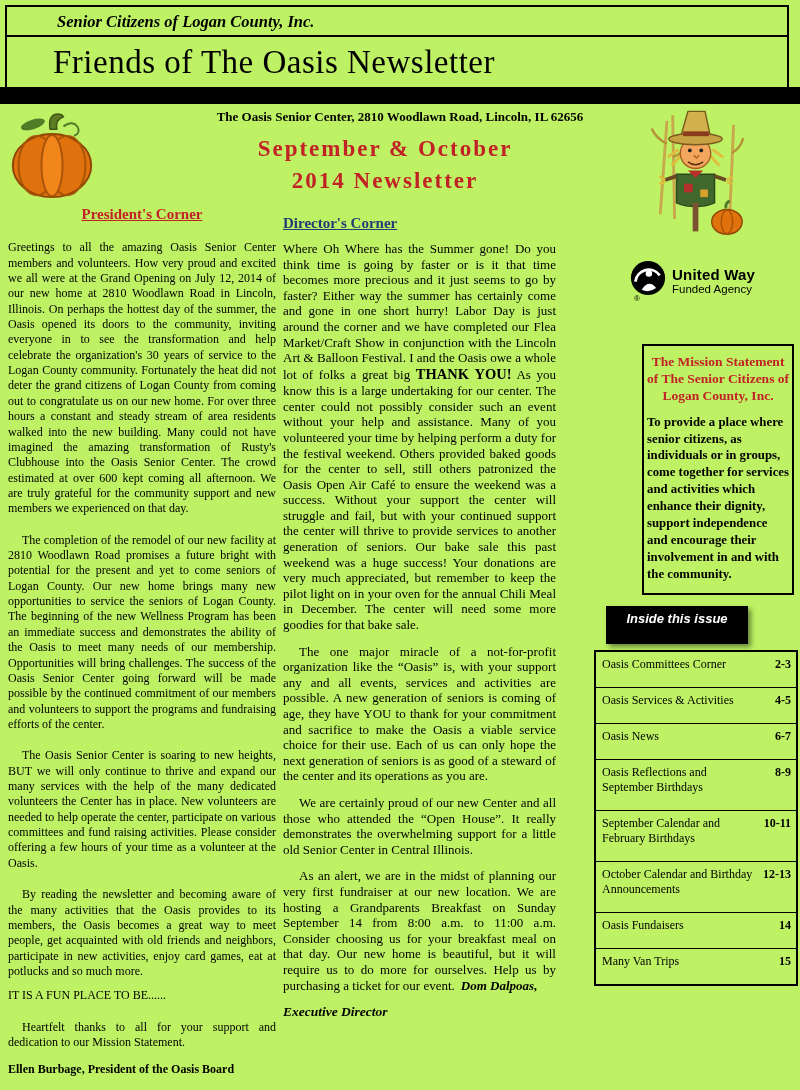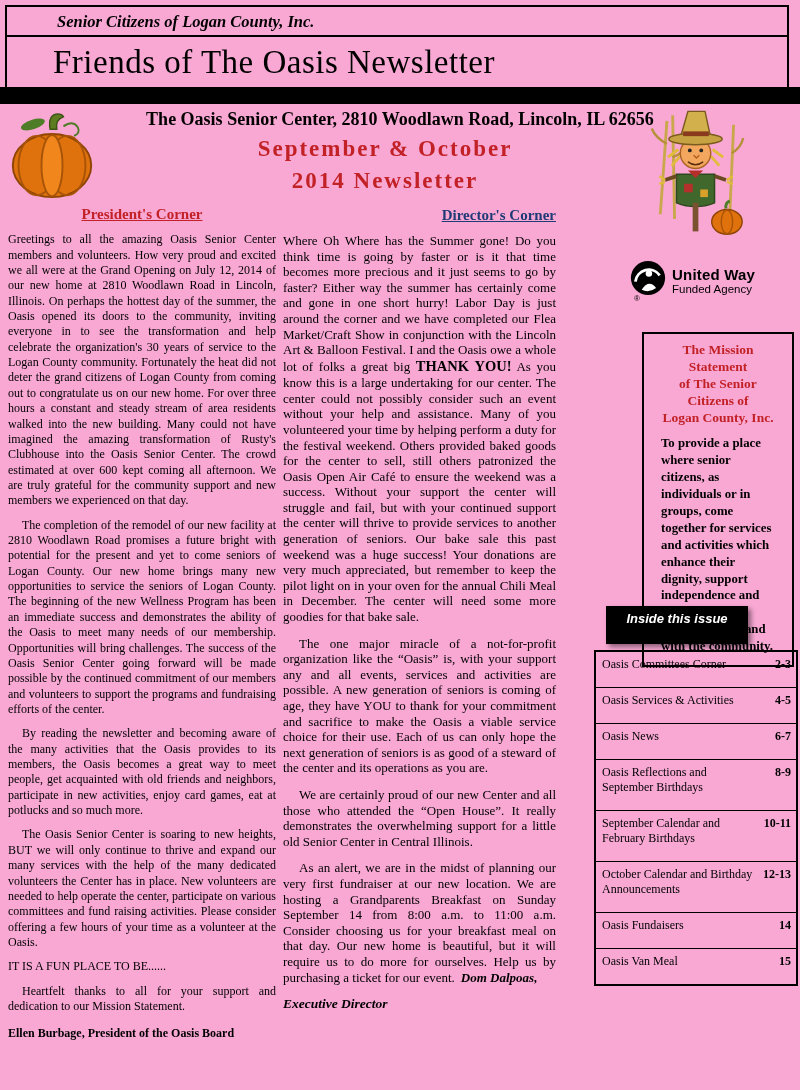--- a/index.html
+++ b/index.html
@@ -1,85 +1,85 @@
 <!DOCTYPE html>
 <html><head>
 <meta charset="utf-8">
 <style>
   html,body { margin:0; padding:0; background:#888; }
   .page {
     position:relative; width:800px; height:1090px; margin:0 auto;
-    background:#f9a8d4; color:#000; overflow:hidden;
+    background:#bef264; color:#000; overflow:hidden;
     font-family:"Liberation Serif", serif;
   }
 
   
   .masthead {
     position:absolute; left:5px; top:5px; width:784px; height:82px;
     border:2px solid #000; border-bottom:none; box-sizing:border-box;
   }
   .org-name {
     font-size:16.5px; font-weight:bold; font-style:italic;
     padding:5px 8px 3px 50px; border-bottom:2px solid #000;
   }
   .news-title {
     font-size:33px; font-weight:normal; letter-spacing:0.5px;
     padding:7px 8px 0 46px;
   }
   .black-bar { position:absolute; left:0; top:87px; width:800px; height:17px; background:#000; }
 
   .address {
     position:absolute; left:0; top:109px; width:800px; text-align:center;
-    font-weight:bold; font-size:18px;
+    font-weight:bold; font-size:13px;
   }
 
   .pumpkin   { position:absolute; left:8px;  top:112px; }
   .scarecrow { position:absolute; left:646px; top:98px; }
 
   .issue-title {
     position:absolute; left:210px; top:133px; width:350px; text-align:center;
     color:#c22126; font-size:23px; font-weight:bold; letter-spacing:2px; line-height:1.4;
   }
 
   
   .col { position:absolute; }
   .pc { left:8px;  top:205px; width:268px; font-size:12px;  line-height:1.28; text-align:justify; }
   .dc { left:283px; top:202px; width:273px; font-size:13px; line-height:1.2;  text-align:justify; }
 
   .pc-head {
     margin:0 0 6px; text-align:center; color:#c22126;
     font-size:15px; font-weight:bold; text-decoration:underline;
   }
   .dc-head {
-    margin:4px 0 9px; text-align:right; color:#203a76;
+    margin:12px 0 9px; text-align:left; color:#203a76;
     font-size:15px; font-weight:bold; text-decoration:underline;
   }
-  .pc p { margin:8px 0 9px; text-indent:14px; }
+  .pc p { margin:16px 0 9px; text-indent:14px; }
   .dc p { margin:0 0 11px; text-indent:16px; }
   .pc p.first, .dc p.first { text-indent:0; }
   .pc .fun { text-indent:0; margin:3px 0 9px; }
   .pc .sig { font-weight:bold; text-indent:0; margin-top:12px; }
   .shout { font-weight:bold; font-size:14.5px; }
   .dsig  { font-weight:bold; font-style:italic; margin-left:6px; }
   .exec  { font-weight:bold; font-style:italic; font-size:13.5px; margin:0 0 0 118px; text-indent:0 !important; }
 
   
   .uw {
     position:absolute; left:630px; top:260px; width:165px;
     display:flex; align-items:center; gap:6px;
     font-family:"Liberation Sans", sans-serif;
   }
   .uw-name { font-size:15px; font-weight:bold; letter-spacing:0.2px; }
   .uw-tag  { font-size:11.5px; }
   .uw-reg  { position:absolute; left:4px; top:34px; font-size:8px; }
   .uw-mark-wrap { position:relative; }
 
   .mission {
-    position:absolute; left:642px; top:332px; width:152px;
-    border:2px solid #000; box-sizing:border-box; padding:8px 17px 10px;
+    position:absolute; left:642px; top:344px; width:152px;
+    border:2px solid #000; box-sizing:border-box; padding:8px 3px 10px;
   }
   .m-title { color:#c22126; font-weight:bold; font-size:13.5px; text-align:center; line-height:1.25; margin-bottom:9px; }
   .m-body  { font-weight:bold; font-size:12.8px; line-height:1.32; }
 
   .inside {
     position:absolute; left:606px; top:606px; width:142px;
     background:#000; color:#fff; text-align:center;
     font-family:"Liberation Sans", sans-serif; font-weight:bold; font-style:italic;
     font-size:13px; padding:5px 0 18px;
     box-shadow:3px 3px 5px rgba(0,0,0,0.45);
@@ -147,22 +147,22 @@
 
   <div class="issue-title">
     <div>September &amp; October</div>
     <div>2014 Newsletter</div>
   </div>
 
   <section class="col pc">
     <h2 class="pc-head">President's Corner</h2>
     <p class="first">Greetings to all the amazing Oasis Senior Center members and volunteers.  How very proud and excited we all were at the Grand Opening on July 12, 2014 of our new home at 2810 Woodlawn Road in Lincoln, Illinois.  On perhaps the hottest day of the summer, the Oasis opened its doors to the community, inviting everyone in to see the transformation and help celebrate the organization's 30 years of service to the Logan County community. Fortunately the heat did not deter the grand citizens of Logan County from coming out to congratulate us on our new home.  For over three hours a constant and steady stream of area residents walked into the new building.  Many could not have imagined the amazing transformation of Rusty's Clubhouse into the Oasis Senior Center. The crowd estimated at over 600 kept coming all afternoon. We are truly grateful for the community support and new members we experienced on that day.</p>
     <p>The completion of the remodel of our new facility at 2810 Woodlawn Road promises a future bright with potential for the present and yet to come seniors of Logan County.  Our new home brings many new opportunities to service the seniors of Logan County.  The beginning of the new Wellness Program has been an immediate success and demonstrates the ability of the Oasis to meet many needs of our membership.  Opportunities will bring challenges.  The success of the Oasis Senior Center going forward will be made possible by the continued commitment of our members and volunteers to support the programs and fundraising efforts of the center.</p>
+    <p>The Oasis Senior Center is soaring to new heights, BUT we will only continue to thrive and expand our many services with the help of the many dedicated volunteers the Center has in place. New volunteers are needed to help operate the center, participate on various committees and fund raising activities.  Please consider offering a few hours of your time as a volunteer at the Oasis.</p>
     <p>By reading the newsletter and becoming aware of the many activities that the Oasis provides to its members, the Oasis becomes a great way to meet people, get acquainted with old friends and neighbors, participate in new activities, enjoy card games, eat at potlucks and so much more.</p>
-    <p>The Oasis Senior Center is soaring to new heights, BUT we will only continue to thrive and expand our many services with the help of the many dedicated volunteers the Center has in place. New volunteers are needed to help operate the center, participate on various committees and fund raising activities.  Please consider offering a few hours of your time as a volunteer at the Oasis.</p>
     <p class="fun">IT IS A FUN PLACE TO BE......</p>
     <p>Heartfelt thanks to all for your support and dedication to our Mission Statement.</p>
     <p class="sig">Ellen Burbage, President  of  the  Oasis Board</p>
   </section>
 
   <section class="col dc">
     <h2 class="dc-head">Director's Corner</h2>
     <p class="first"><span>Where Oh Where has the Summer gone! Do you think time is going by faster or is it that time becomes more precious and it just seems to go by faster? Either way the summer has certainly come and gone in one short hurry! Labor Day is just around the corner and we have completed our Flea Market/Craft Show in conjunction with the Lincoln Art &amp; Balloon Festival. I and the Oasis owe a whole lot of folks a great big </span><span class="shout">THANK YOU!</span><span>  As you know this is a large  undertaking for our center.  The center could not possibly consider such an event without your help and assistance. Many of you volunteered your time by helping perform a duty for the festival weekend. Others provided baked goods for the center to sell, still others patronized the Oasis Open Air Café to ensure the weekend was a success. Without your support the center will struggle and fail, but with your continued support the center will thrive to provide services to another generation of seniors. Our bake sale this past weekend was a huge success!  Your donations are very much appreciated, but remember to keep the pilot light on in your oven for the annual Chili Meal in December. The center will need some more goodies for that bake sale.</span></p>
     <p>The one major miracle of a not-for-profit organization like the “Oasis” is, with your support any and all events, services and activities are possible. A new generation of seniors is coming of age, they have YOU to thank for your commitment and sacrifice to make  the Oasis a viable service choice for their use. Each of us can only hope the next generation of  seniors is as good of  a steward of  the center and its operations as you are.</p>
     <p>We are certainly proud of our new Center and all those who attended the “Open House”. It really demonstrates the overwhelming support for a little old Senior Center in Central Illinois.</p>
@@ -221,19 +221,19 @@
         </tr>
     <tr>
           <td class="t-label">October Calendar and Birthday Announcements</td>
           <td class="t-page">12-13</td>
         </tr>
     <tr>
           <td class="t-label">Oasis Fundaisers</td>
           <td class="t-page">14</td>
         </tr>
     <tr>
-          <td class="t-label">Oasis Van Meal</td>
+          <td class="t-label">Many Van Trips</td>
           <td class="t-page">15</td>
         </tr>
   </tbody>
     </table>
 
 </div>
 
 </body></html>

